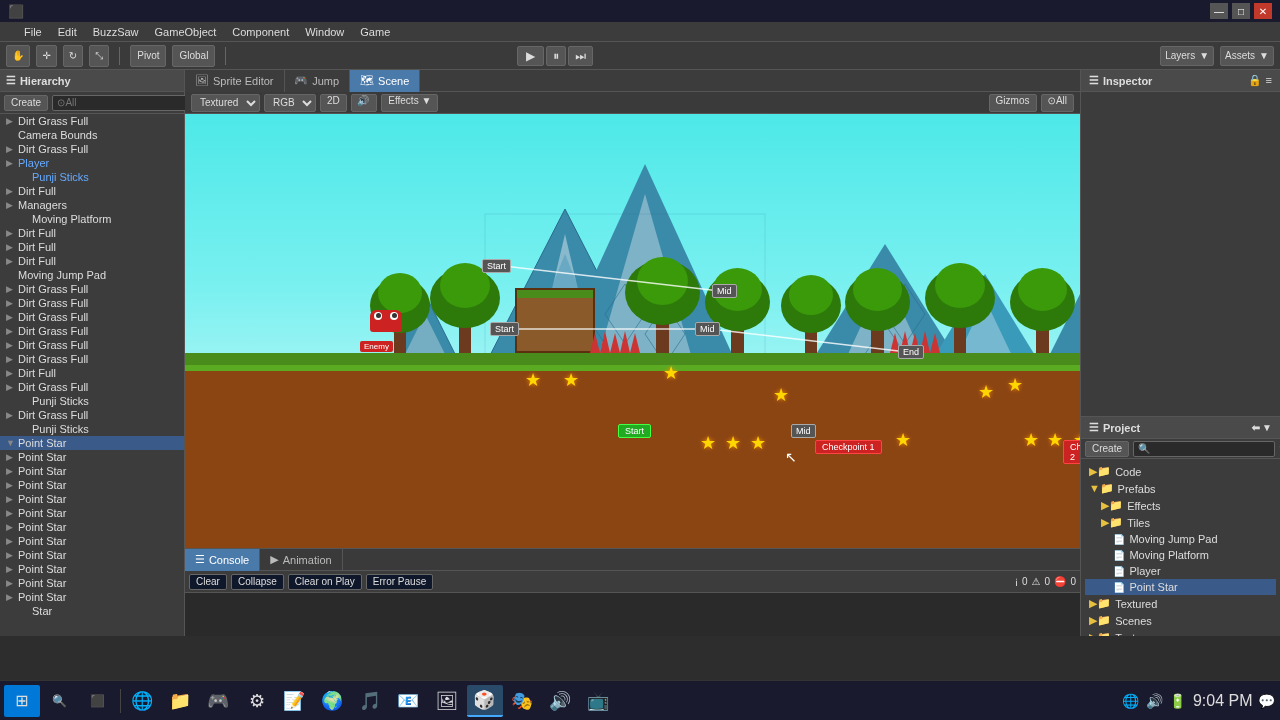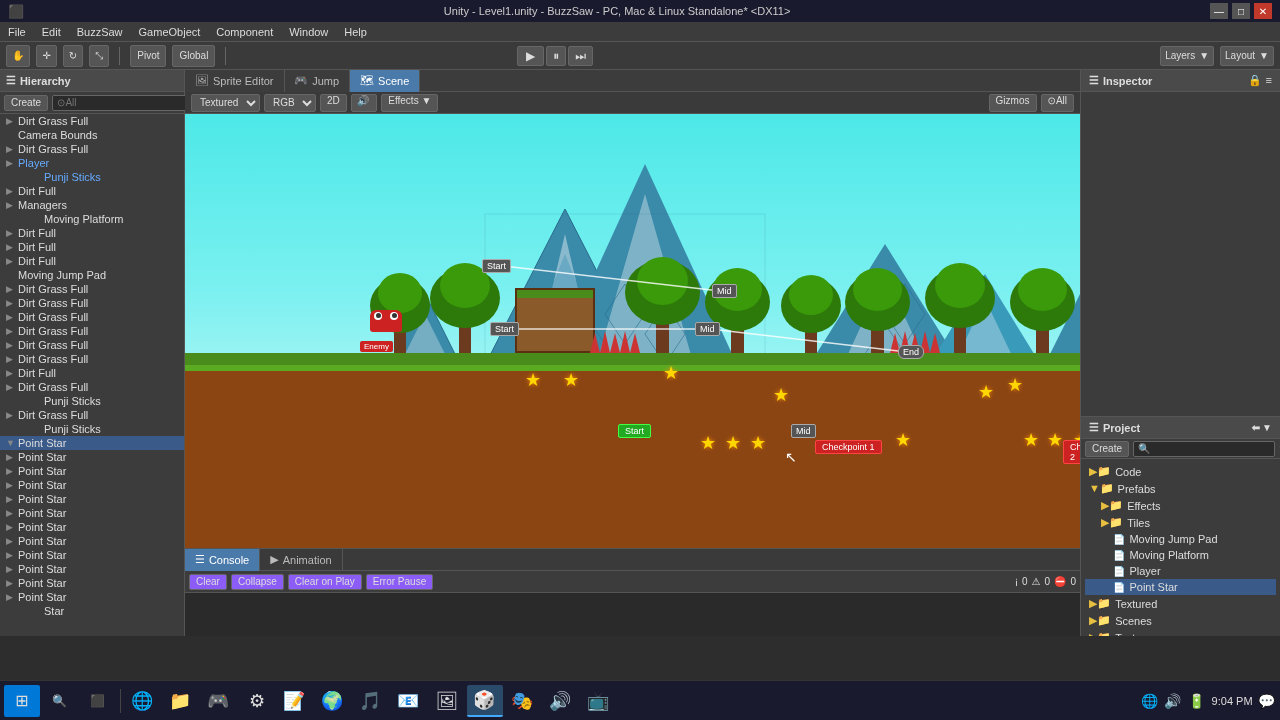--- a/index.html
+++ b/index.html
@@ -11,21 +11,21 @@
       padding: 0 8px; color: #ccc; font-size: 11px;
     }
     #title-bar .title { flex: 1; text-align: center; }
     #title-bar .win-controls { display: flex; gap: 4px; }
     .win-btn { width: 18px; height: 16px; display: flex; align-items: center; justify-content: center; font-size: 10px; cursor: pointer; }
     .win-btn.close { background: #c0392b; color: white; }
     .win-btn.min, .win-btn.max { background: #555; color: white; }
 
     
     #menu-bar {
-      height: 20px; background: #3c3c3c; display: flex; align-items: center; padding: 0 0;
+      height: 20px; background: #3c3c3c; display: flex; align-items: center; padding: 0 16px;
       border-bottom: 1px solid #555; font-size: 11px; color: #ddd;
     }
     .menu-item { padding: 0 8px; cursor: pointer; height: 100%; display: flex; align-items: center; }
 
     
     #toolbar {
       height: 28px; background: #3a3a3a; display: flex; align-items: center; padding: 0 6px; gap: 6px;
       border-bottom: 1px solid #555;
     }
     .toolbar-btn {
@@ -65,21 +65,21 @@
     .search-box {
       flex: 1; height: 16px; background: #2a2a2a; border: 1px solid #666; color: #ddd;
       font-size: 10px; padding: 0 4px; border-radius: 2px;
     }
     .hierarchy-list { flex: 1; overflow-y: auto; font-size: 11px; }
     .hierarchy-item {
       padding: 1px 4px 1px 8px; cursor: pointer; white-space: nowrap; display: flex; align-items: center; gap: 2px;
     }
     .hierarchy-item.selected { background: #3a5a8a; }
     .hierarchy-item .arrow { color: #888; font-size: 9px; margin-right: 2px; width: 8px; }
-    .hierarchy-item.indent1 { padding-left: 32px; }
+    .hierarchy-item.indent1 { padding-left: 20px; }
 
     
     #center-area {
       flex: 1; display: flex; flex-direction: column; min-width: 0;
     }
     .scene-tab {
       height: 22px; padding: 0 10px; background: #3c3c3c; border-right: 1px solid #555;
       display: flex; align-items: center; gap: 4px; font-size: 11px; cursor: pointer; color: #bbb;
     }
     .scene-tab.active { background: #4a7aaa; color: white; }
@@ -119,21 +119,21 @@
       position: absolute; color: #FFD700; font-size: 18px; text-shadow: 0 0 4px #FF8C00;
     }
 
     
     .waypoint {
       position: absolute; background: #808080; border: 1px solid #aaa; border-radius: 2px;
       padding: 1px 4px; font-size: 9px; color: white; cursor: pointer;
     }
     .waypoint.start { background: #555; }
     .waypoint.mid { background: #555; }
-    .waypoint.end { background: #555; border-radius: 6px; }
+    .waypoint.end { background: #555; }
 
     
     .checkpoint {
       position: absolute; background: #cc2222; border: 1px solid #ff4444; border-radius: 2px;
       padding: 1px 6px; font-size: 9px; color: white;
     }
 
     
     .start-marker {
       position: absolute; background: #22aa22; border: 1px solid #44ff44; border-radius: 2px;
@@ -150,21 +150,21 @@
     .console-tab {
       height: 22px; padding: 0 10px; display: flex; align-items: center; gap: 4px; font-size: 11px;
       cursor: pointer; color: #bbb; border-right: 1px solid #555;
     }
     .console-tab.active { background: #4a7aaa; color: white; }
     #console-toolbar {
       height: 22px; background: #3c3c3c; display: flex; align-items: center; padding: 0 4px; gap: 4px;
       border-bottom: 1px solid #555;
     }
     .console-btn {
-      height: 16px; padding: 0 6px; background: #8b5cf6; border: 1px solid #666; color: #ddd;
+      height: 16px; padding: 0 6px; background: #0f172a; border: 1px solid #666; color: #ddd;
       font-size: 10px; cursor: pointer; border-radius: 2px;
     }
     #console-content {
       flex: 1; background: #2a2a2a; padding: 4px 8px; font-size: 10px; color: #aaa;
     }
 
     
     #right-side {
       width: 200px; background: #3c3c3c; border-left: 1px solid #555; display: flex; flex-direction: column;
       flex-shrink: 0;
@@ -205,36 +205,35 @@
     
     ::-webkit-scrollbar { width: 8px; height: 8px; }
     ::-webkit-scrollbar-track { background: #2a2a2a; }
     ::-webkit-scrollbar-thumb { background: #555; border-radius: 4px; }
   </style>
 </head>
 <body>
 
 <div id="title-bar">
   <div style="color:#aaa;font-size:13px;">⬛</div>
-  <div class="title">Unity - Level1.unity - BuzzSaw - PC, Mac &amp; Linux Standalone* &lt;DX11&gt;</div>
   <div class="win-controls">
     <div class="win-btn min">—</div>
     <div class="win-btn max">□</div>
     <div class="win-btn close">✕</div>
   </div>
 </div>
 
 <div id="menu-bar">
   <div class="menu-item">File</div>
   <div class="menu-item">Edit</div>
   <div class="menu-item">BuzzSaw</div>
   <div class="menu-item">GameObject</div>
   <div class="menu-item">Component</div>
   <div class="menu-item">Window</div>
-  <div class="menu-item">Help</div>
+  <div class="menu-item">Game</div>
 </div>
 
 <div id="toolbar">
 
   <div class="toolbar-btn" style="padding:0 5px;">✋</div>
   <div class="toolbar-btn" style="padding:0 5px;">✛</div>
   <div class="toolbar-btn" style="padding:0 5px;">↻</div>
   <div class="toolbar-btn" style="padding:0 5px;">⤡</div>
   <div class="toolbar-sep"></div>
   <div class="toolbar-btn">Pivot</div>
@@ -245,21 +244,21 @@
     <button class="play-btn" style="background:#555;border:1px solid #666;color:#ddd;padding:2px 8px;cursor:pointer;border-radius:2px;font-size:12px;">▶</button>
     <button class="pause-btn" style="background:#555;border:1px solid #666;color:#ddd;padding:2px 6px;cursor:pointer;border-radius:2px;font-size:12px;">⏸</button>
     <button class="step-btn" style="background:#555;border:1px solid #666;color:#ddd;padding:2px 6px;cursor:pointer;border-radius:2px;font-size:12px;">⏭</button>
   </div>
   <div style="margin-left:auto;display:flex;gap:6px;align-items:center;">
     <div class="toolbar-dropdown">
       <span>Layers</span>
       <span>▼</span>
     </div>
     <div class="toolbar-dropdown">
-      <span>Layout</span>
+      <span>Assets</span>
       <span>▼</span>
     </div>
   </div>
 </div>
 
 <div id="main-layout" style="height:566px;display:flex;">
 
   <div id="hierarchy-panel">
     <div class="panel-header">
       <span style="font-size:11px;">☰</span>
@@ -741,16 +740,16 @@
   <div class="taskbar-item" style="font-size:18px;">🖼</div>
   <div class="taskbar-item active" style="font-size:18px;">🎲</div>
   <div class="taskbar-item" style="font-size:18px;">🎭</div>
   <div class="taskbar-item" style="font-size:18px;">🔊</div>
   <div class="taskbar-item" style="font-size:18px;">📺</div>
 
   <div class="taskbar-right">
     <span class="sys-icon">🌐</span>
     <span class="sys-icon">🔊</span>
     <span class="sys-icon">🔋</span>
-    <span style="font-size:11px;color:#ddd;">9:04 PM</span>
+    <span style="font-size:16px;color:#ddd;">9:04 PM</span>
     <span class="sys-icon">💬</span>
   </div>
 </div>
 
 </body></html>

